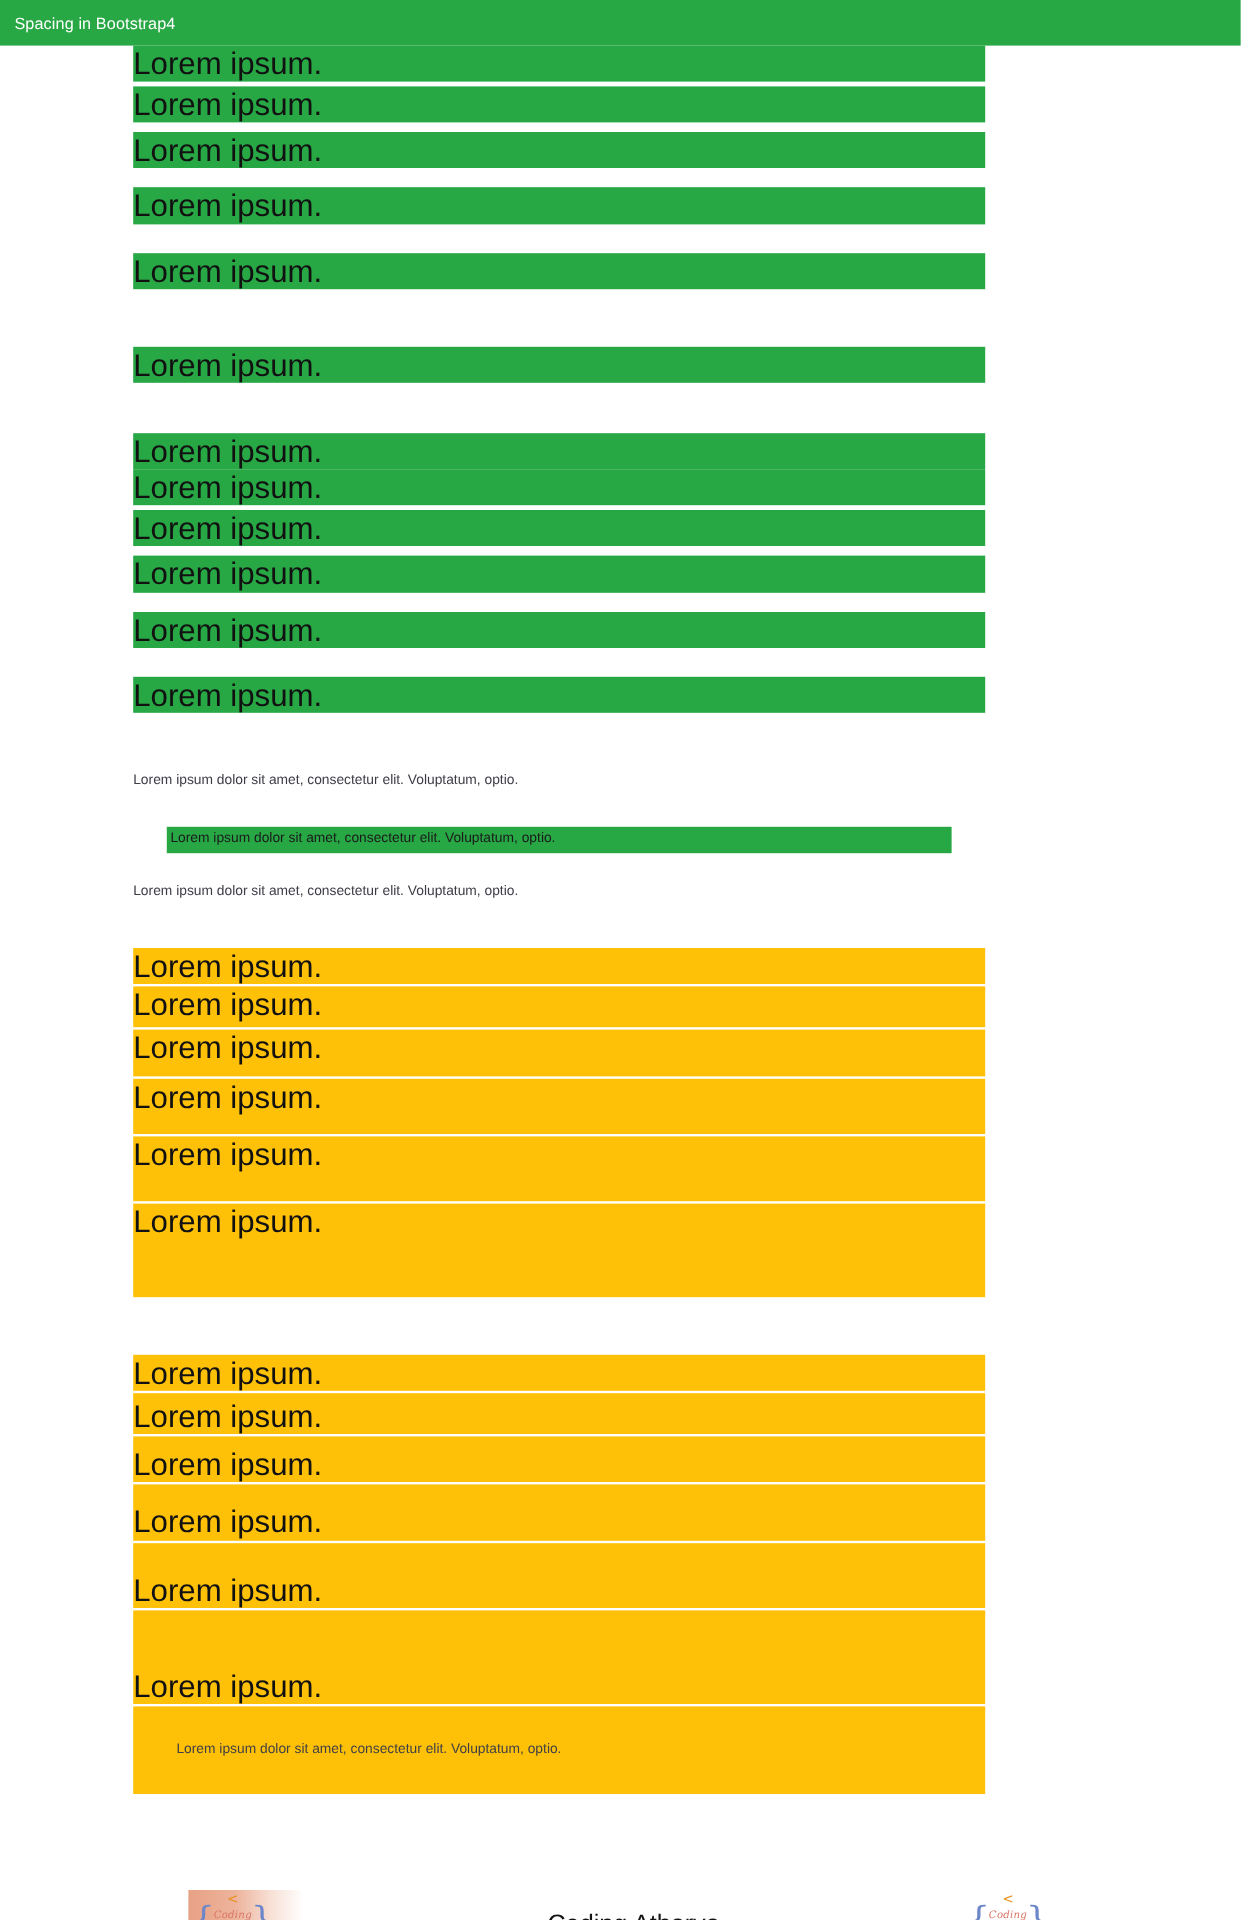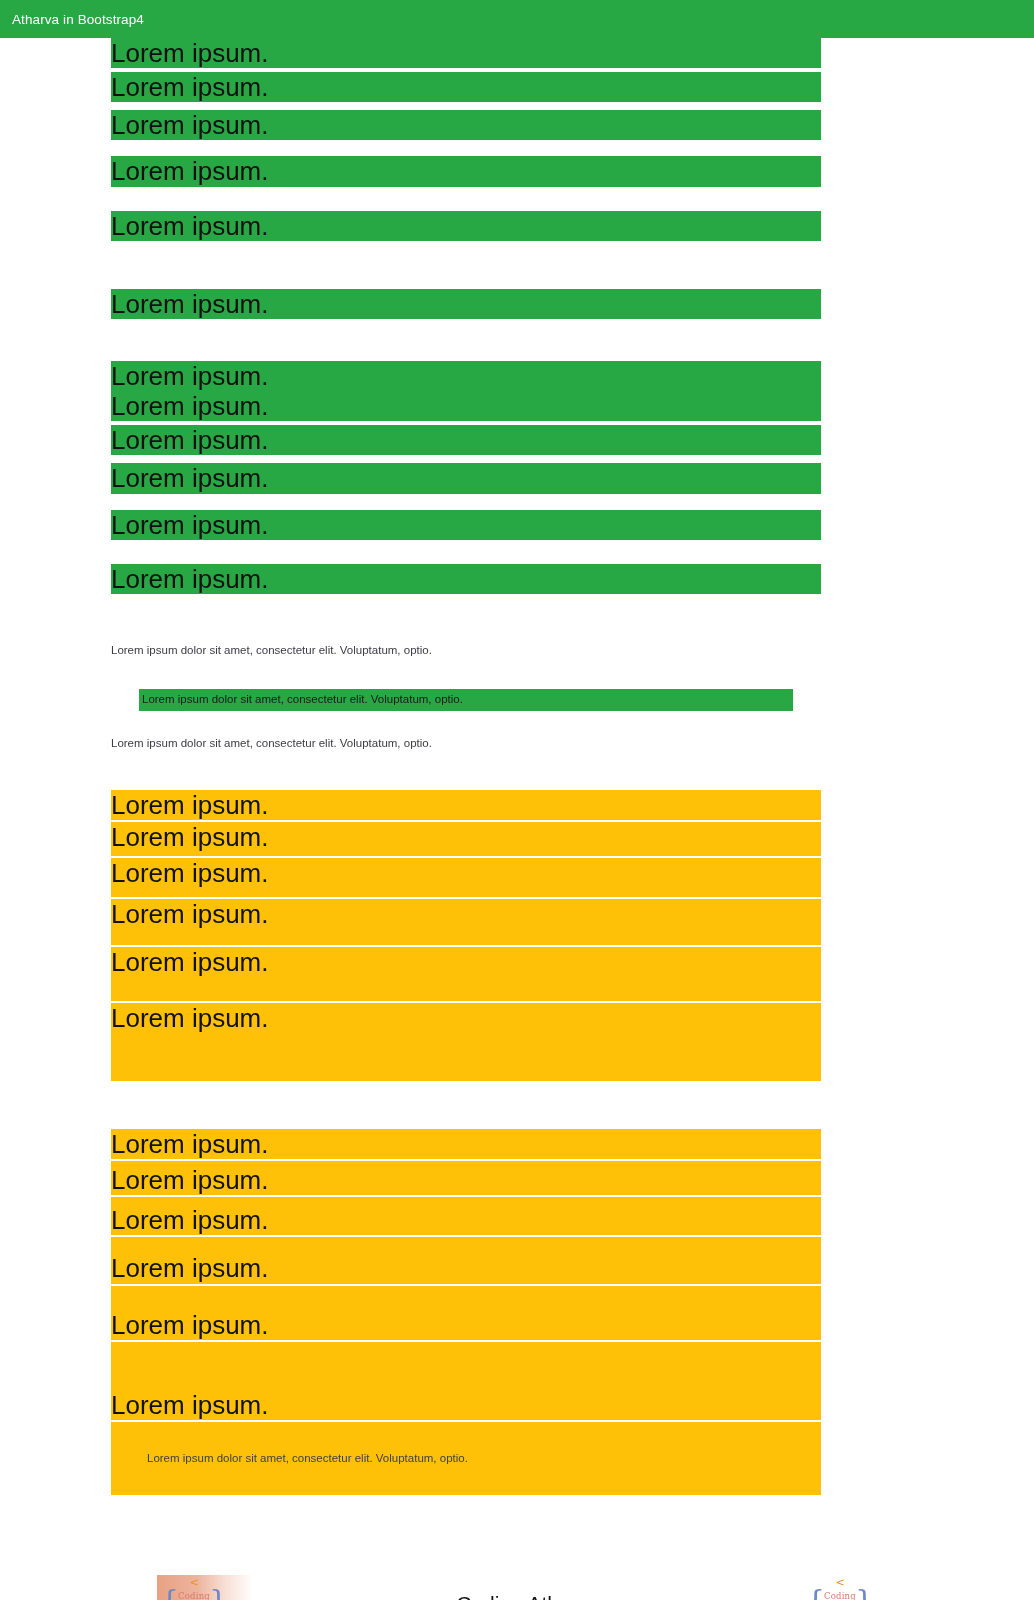--- a/index.html
+++ b/index.html
@@ -175,38 +175,39 @@
   .logo-coding {
     position: absolute;
     top: 13px;
     left: 0;
     right: 0;
     text-align: center;
     font-size: 8.5px;
     color: #d9776a;
     font-family: "DejaVu Serif", serif;
     letter-spacing: .2px;
+    font-style: italic;
   }
   .logo-lt {
     position: absolute;
     top: -2px;
     left: 0;
     right: 0;
     text-align: center;
     font-size: 11px;
     color: #e8911f;
     font-family: "DejaVu Serif", serif;
   }
   .logo-faded .logo-lt { color: #e8911f; }
 </style>
 </head>
 <body>
 
 <div class="navbar">
-  <span class="navbar-brand">Atharva in Bootstrap4</span>
+  <span class="navbar-brand">Spacing in Bootstrap4</span>
 </div>
 
 <div class="container">
 
   <div>
     <div class="block mt-0">Lorem ipsum.</div>
     <div class="block mt-1">Lorem ipsum.</div>
     <div class="block mt-2">Lorem ipsum.</div>
     <div class="block mt-3">Lorem ipsum.</div>
     <div class="block mt-4">Lorem ipsum.</div>

